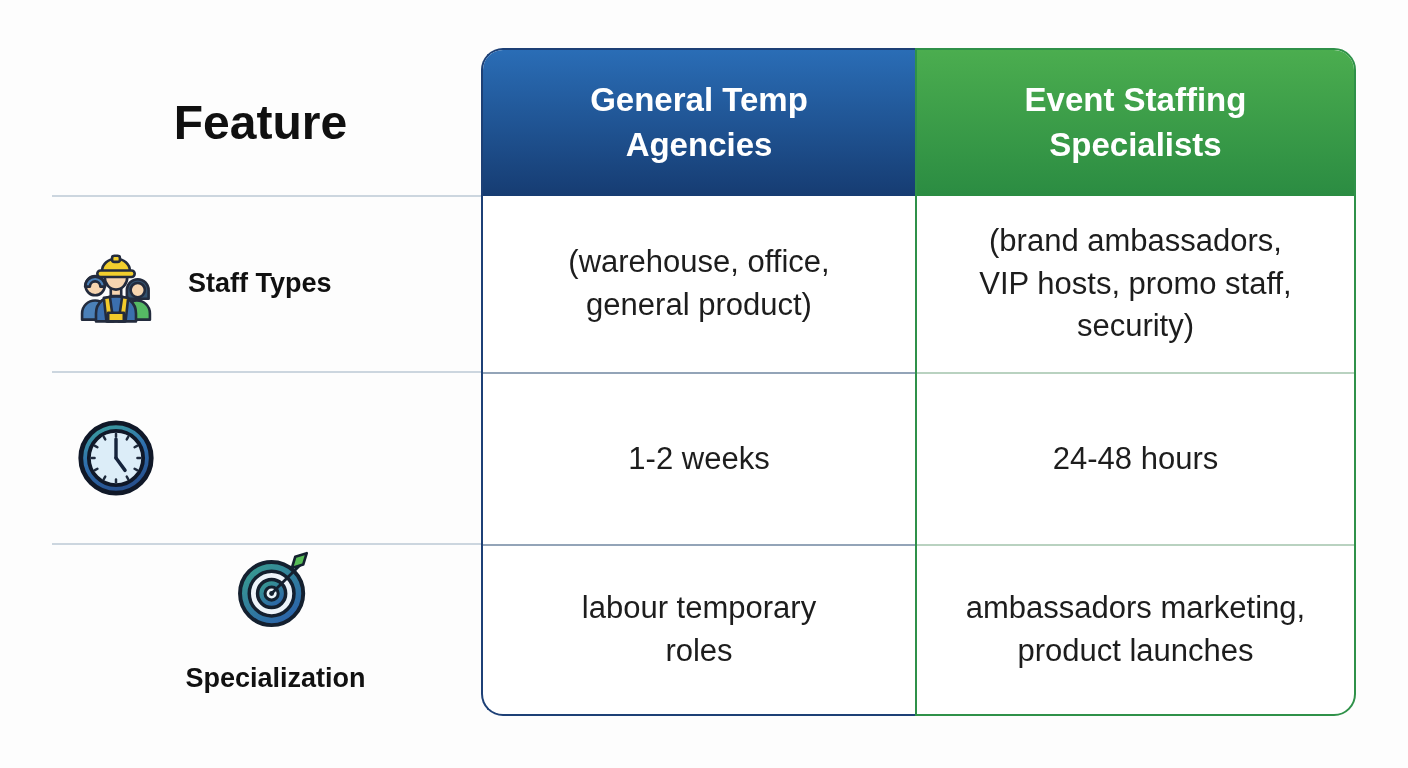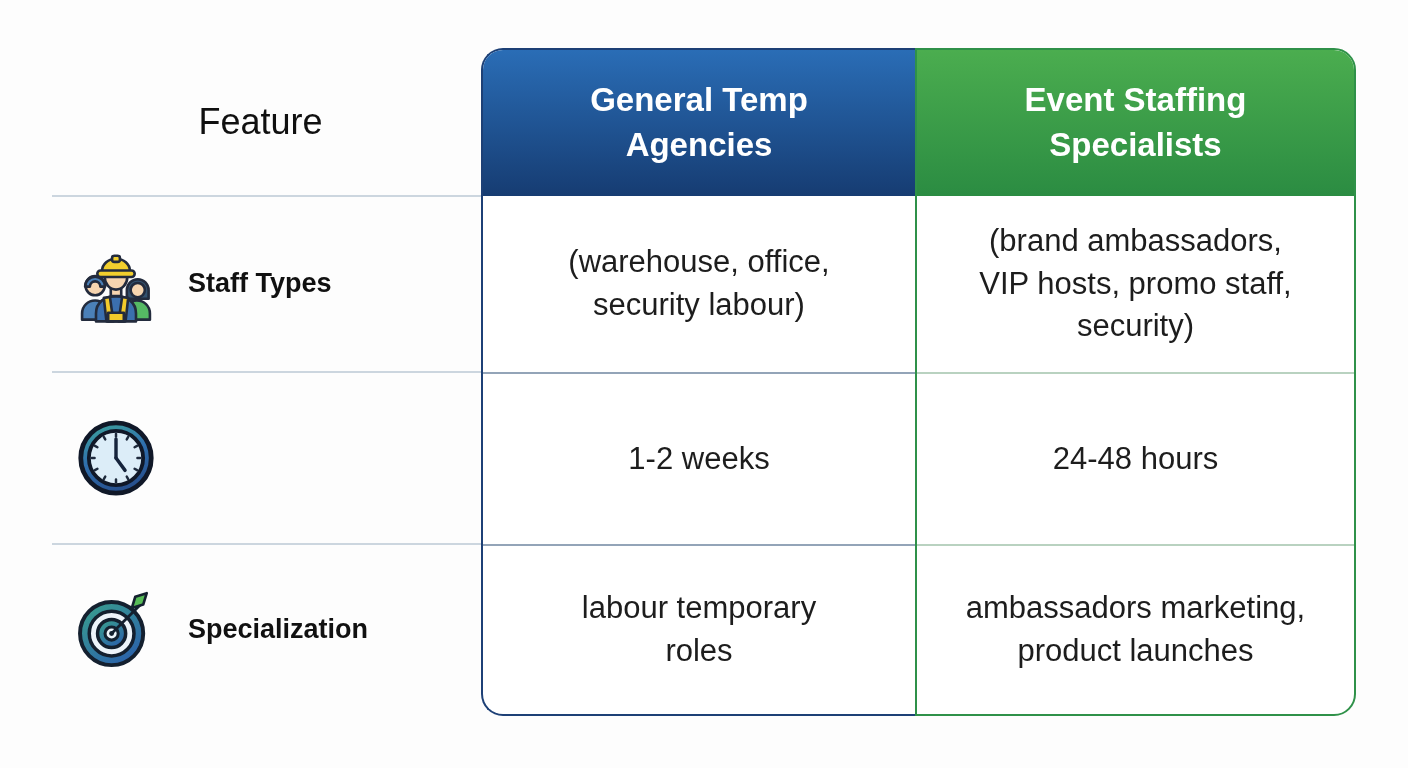--- a/index.html
+++ b/index.html
@@ -19,37 +19,37 @@
     display: flex;
     align-items: flex-start;
   }
   .col { box-sizing: border-box; height: 668px; }
 
   
   .col-feature { width: 441px; background: transparent; }
   .feature-header {
     height: 148px;
     display: flex; align-items: center; justify-content: center;
-    font-size: 36px; font-weight: 400; color: #101010;
+    font-size: 48px; font-weight: 700; color: #101010;
   }
   .frow {
     position: relative;
     display: flex; align-items: center;
     padding-left: 30px; gap: 26px;
   }
   .frow::before {
     content: "";
     position: absolute;
     left: 12px; right: 0; top: -1px;
     height: 2px;
     background: #ccd6df;
   }
   .frow-1 { height: 176px; }
   .frow-2 { height: 172px; }
-  .frow-3 { height: 172px; }
+  .frow-3 { height: 172px; flex-direction: column; }
   .icon-box { width: 92px; display: flex; align-items: center; justify-content: center; flex: 0 0 92px; }
   .feature-label {
     font-size: 27px; font-weight: 700; color: #111111;
     line-height: 1.25; white-space: pre-line;
   }
 
   
   .col-accent {
     background: #ffffff;
     border: 2px solid var(--accent);
@@ -168,21 +168,21 @@
           </svg>
         </div>
         <div class="feature-label">Specialization</div>
       </div>
     </div>
 
     <div class="col col-accent col-blue" style="--accent: #1d4076; --grad-top: #2a6db6; --grad-bottom: #163c72; --divider: #93a4b8;">
       <div class="col-header">General Temp
 Agencies</div>
       <div class="cell cell-1">(warehouse, office,
-security labour)</div>
+general product)</div>
       <div class="cell cell-2">1-2 weeks</div>
       <div class="cell cell-3">labour temporary
 roles</div>
     </div>
 
     <div class="col col-accent col-green" style="--accent: #2f9149; --grad-top: #4bad4f; --grad-bottom: #2b8c42; --divider: #b9d2c0;">
       <div class="col-header">Event Staffing
 Specialists</div>
       <div class="cell cell-1">(brand ambassadors,
 VIP hosts, promo staff,

